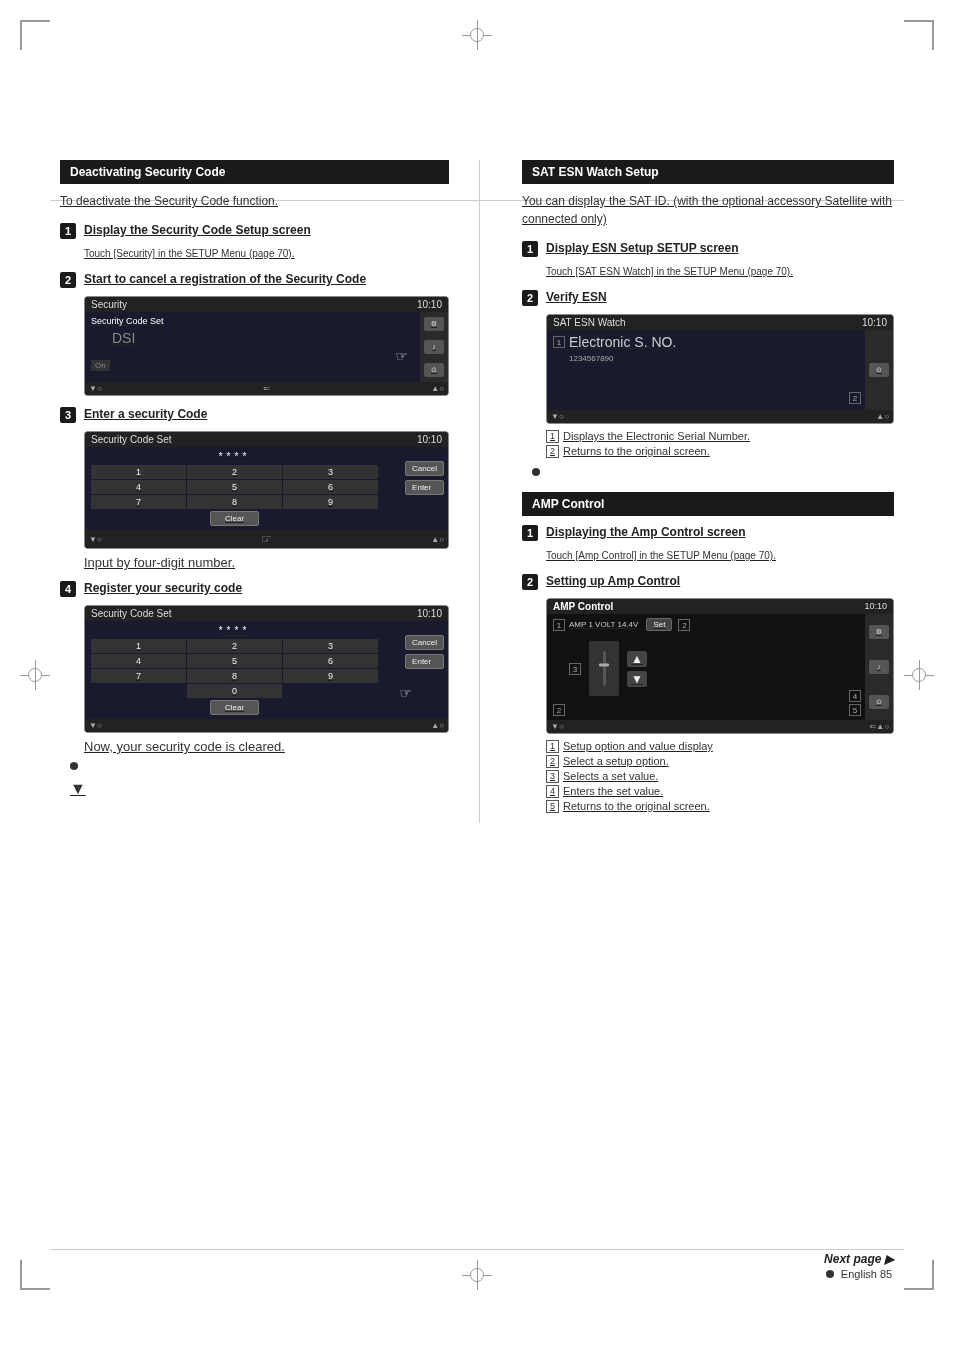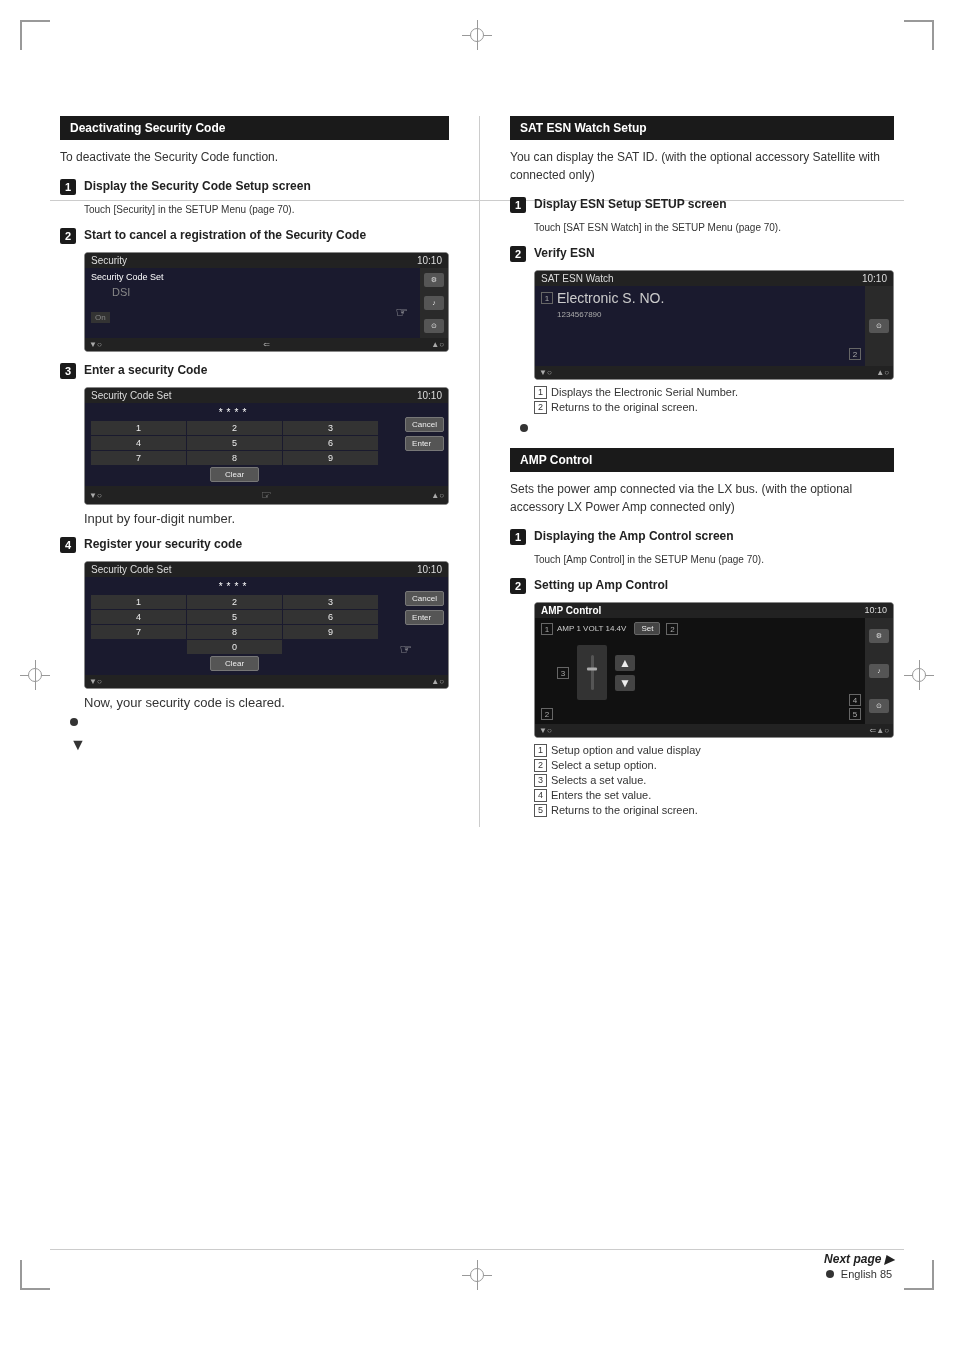--- a/index.html
+++ b/index.html
@@ -158,23 +158,24 @@
       left: 50px;
       right: 50px;
       height: 1px;
       background: #ccc;
     }
     .h-divider.top { top: 200px; }
     .h-divider.bottom { bottom: 100px; }
 
     
     .content {
-      margin-top: 56px;
+      margin-top: 100px;
       display: flex;
-      gap: 0;
+      gap: 12px;
+      text-decoration: underline;
     }
 
     
     .col-left {
       flex: 0 0 420px;
       padding-right: 30px;
       border-right: 1px solid #ccc;
     }
     .col-right {
       flex: 1;
@@ -400,21 +401,21 @@
         </div>
 
         <div class="screen-mock" style="margin-left:24px; margin-bottom:6px; position:relative;">
           <div class="screen-header">
             <span class="screen-title">Security</span>
             <span class="screen-time">10:10</span>
           </div>
           <div style="display:flex; background:#1a1a2e; min-height:70px; position:relative;">
             <div style="flex:1; padding:4px 6px;">
               <div style="color:#fff; font-size:9px; margin-bottom:4px;">Security Code Set</div>
-              <div style="color:#888; font-size:11px; margin-bottom:2px;padding-left:21px;">DSI</div>
+              <div style="color:#888; font-size:14px; margin-bottom:2px;padding-left:21px;">DSI</div>
               <div style="color:#888; font-size:8px; background:#333; padding:1px 4px; display:inline-block; margin-top:12px;">On</div>
             </div>
             <div style="width:28px; background:#2a2a2a; display:flex; flex-direction:column; justify-content:space-around; align-items:center;">
               <div style="width:20px;height:14px;background:#555;border-radius:2px;display:flex;align-items:center;justify-content:center;">
                   <span style="color:#ddd;font-size:7px;">⚙</span>
                 </div>
               <div style="width:20px;height:14px;background:#555;border-radius:2px;display:flex;align-items:center;justify-content:center;">
                   <span style="color:#ddd;font-size:7px;">♪</span>
                 </div>
               <div style="width:20px;height:14px;background:#555;border-radius:2px;display:flex;align-items:center;justify-content:center;">
@@ -591,21 +592,20 @@
         </div>
 
         <div class="bullet-point"></div>
       </div>
 
       <div style="margin-top:16px;">
         <div class="section-header">
           <span>AMP Control</span>
         </div>
 
-        <p class="section-intro">Sets the power amp connected via the LX bus. (with the optional accessory LX Power Amp connected only)</p>
 
         <div class="step-block">
           <div class="step">
             <span class="step-num">1</span>
             <span class="step-label">Displaying the Amp Control screen</span>
           </div>
           <p class="step-desc">Touch [Amp Control] in the SETUP Menu (page 70).</p>
         </div>
 
         <div class="step-block">

